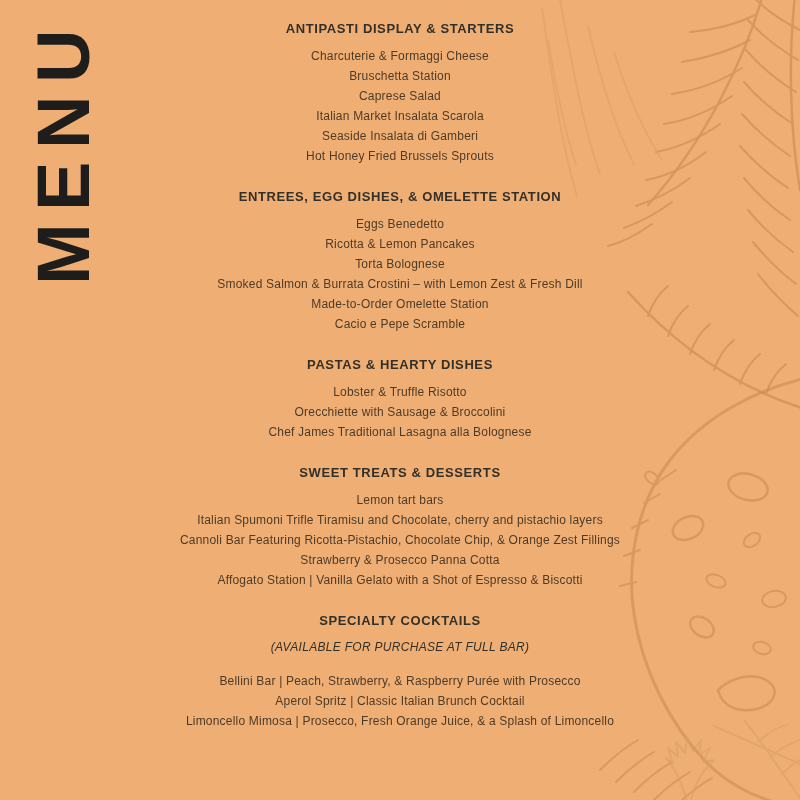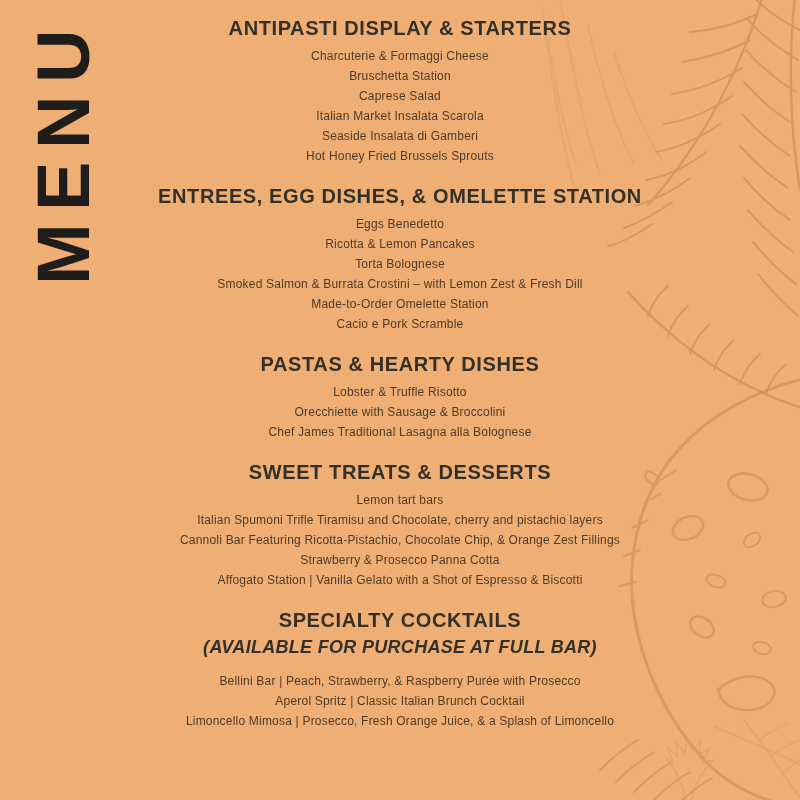--- a/index.html
+++ b/index.html
@@ -26,29 +26,29 @@
   }
 
   .content {
     position:absolute; left:60px; top:17px;
     width:680px;
     text-align:center;
   }
   .menu-section { margin:0 0 19px 0; }
   .section-title {
     margin:0 0 6px 0;
-    font-size:20px; line-height:23px;
+    font-size:13px; line-height:23px;
     font-weight:bold;
     letter-spacing:0.6px;
     color: var(--heading, #33302a);
   }
   .section-subtitle {
     margin:0 0 14px 0;
-    font-size:18px; line-height:19px;
-    font-style:italic; font-weight:bold;
+    font-size:12px; line-height:19px;
+    font-style:italic; font-weight:normal;
     letter-spacing:0.3px;
     color: var(--heading, #33302a);
   }
   .menu-item {
     font-size:12px; line-height:20px;
     letter-spacing:0.2px;
     color: var(--item_text, #4d3b27);
   }
 </style>
 </head>
@@ -155,21 +155,21 @@
 
   <section class="menu-section">
     <h2 class="section-title">ENTREES, EGG DISHES, &amp; OMELETTE STATION</h2>
 
     <div class="items">
           <div class="menu-item">Eggs Benedetto</div>
           <div class="menu-item">Ricotta &amp; Lemon Pancakes</div>
           <div class="menu-item">Torta Bolognese</div>
           <div class="menu-item">Smoked Salmon &amp; Burrata Crostini – with Lemon Zest &amp; Fresh Dill</div>
           <div class="menu-item">Made-to-Order Omelette Station</div>
-          <div class="menu-item">Cacio e Pork Scramble</div>
+          <div class="menu-item">Cacio e Pepe Scramble</div>
         </div>
   </section>
 
   <section class="menu-section">
     <h2 class="section-title">PASTAS &amp; HEARTY DISHES</h2>
 
     <div class="items">
           <div class="menu-item">Lobster &amp; Truffle Risotto</div>
           <div class="menu-item">Orecchiette with Sausage &amp; Broccolini</div>
           <div class="menu-item">Chef James Traditional Lasagna alla Bolognese</div>

